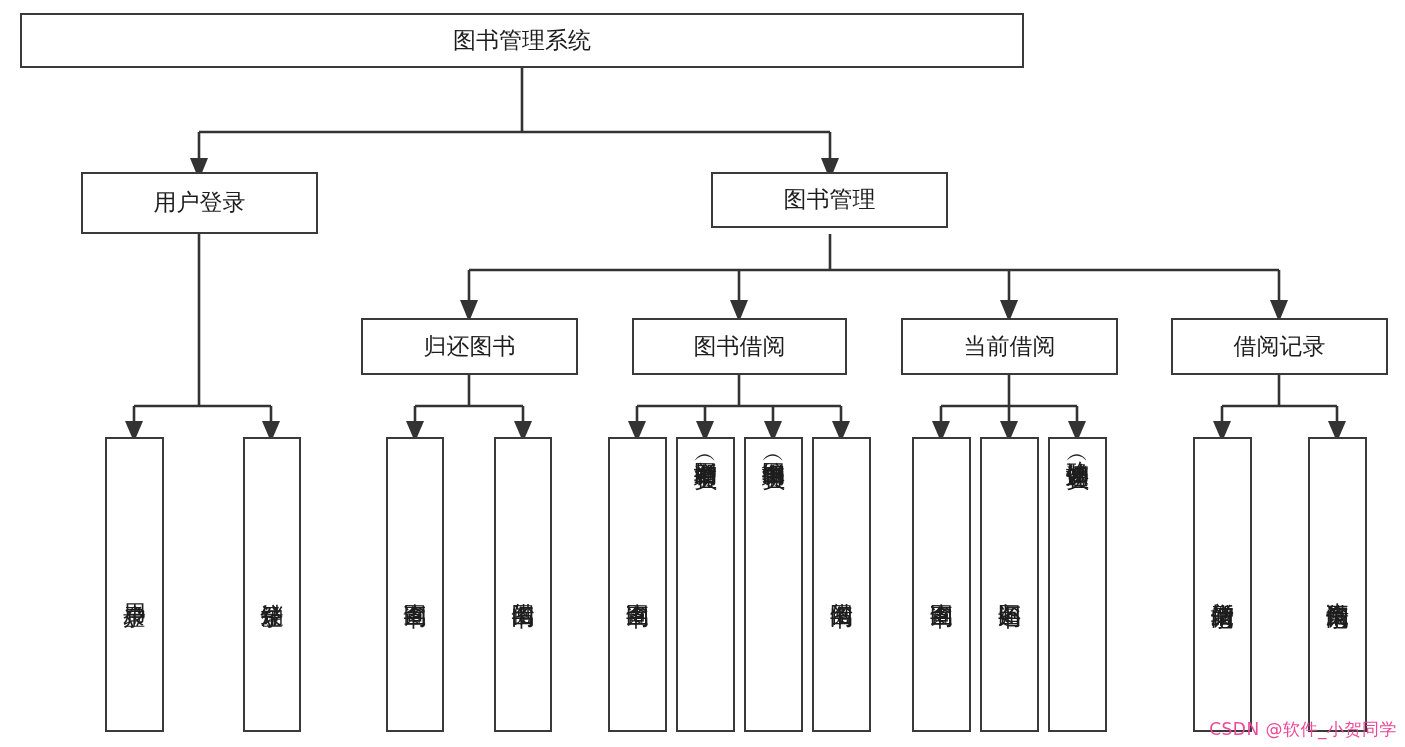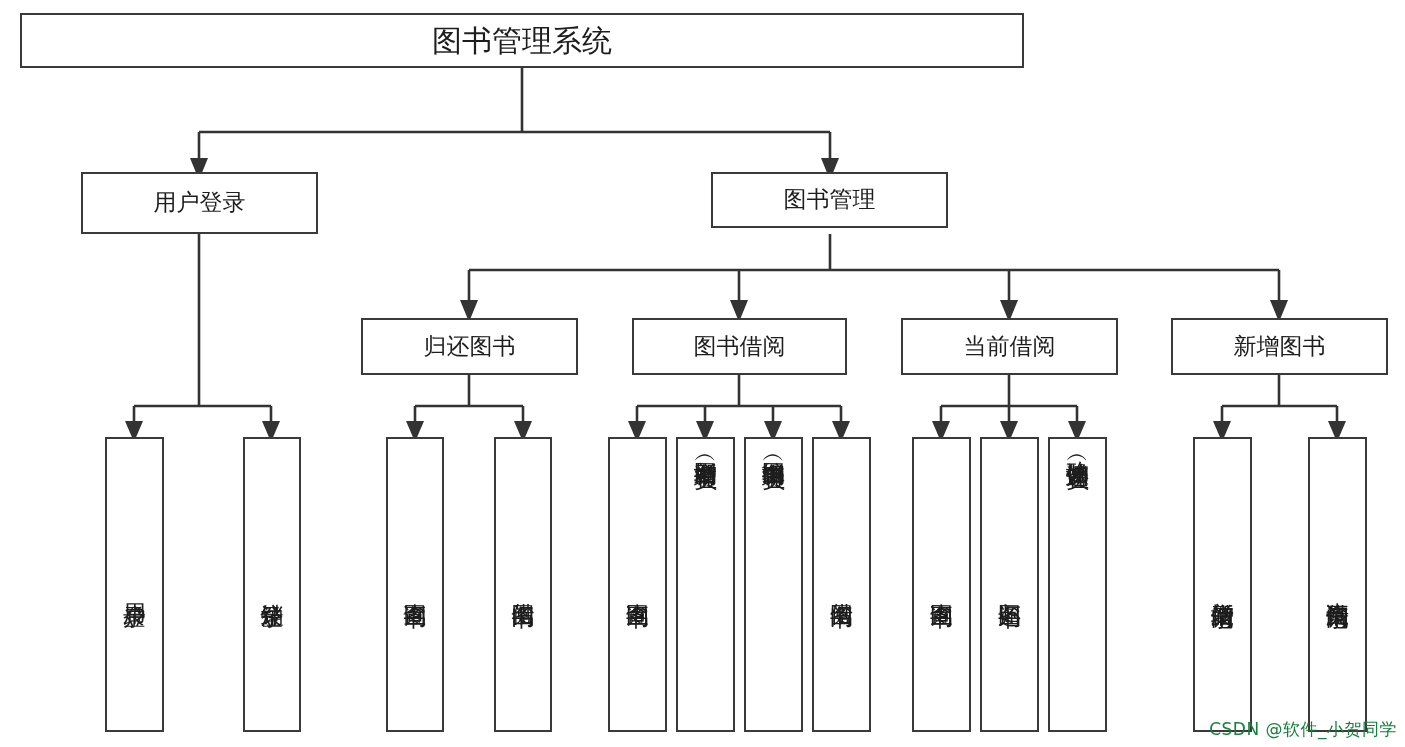--- a/index.html
+++ b/index.html
@@ -35,21 +35,21 @@
     align-items: center;
     justify-content: center;
     color: #1d1d1d;
     line-height: 1.18;
     text-align: center;
   }
   .node.h {
     font-size: 23px;
   }
   .node.root {
-    font-size: 30px;
+    font-size: 23px;
   }
   .node.leaf {
     font-size: 23px;
     align-items: flex-start;
     justify-content: center;
     padding-top: 4px;
   }
   .vtext {
     writing-mode: vertical-rl;
     text-orientation: upright;
@@ -66,21 +66,21 @@
     justify-content: center;
   }
   .leaf-inner.top {
     align-items: flex-start;
   }
   .watermark {
     position: absolute;
     right: 8px;
     bottom: 6px;
     font-size: 17px;
-    color: #15803d;
+    color: #ec4899;
     letter-spacing: 0.5px;
     white-space: nowrap;
     font-family: "DejaVu Sans", "Liberation Sans", sans-serif;
     margin-top: 40px;
   }
 </style>
 </head>
 <body>
 
 <div id="canvas">
@@ -185,21 +185,21 @@
 
   <div class="node h" style="left:632px; top:318px; width:215px; height:57px;">
     <span>图书借阅</span>
   </div>
 
   <div class="node h" style="left:901px; top:318px; width:217px; height:57px;align-items:center;">
     <span>当前借阅</span>
   </div>
 
   <div class="node h" style="left:1171px; top:318px; width:217px; height:57px;">
-    <span>新增图书</span>
+    <span>借阅记录</span>
   </div>
 
   <div class="node leaf" style="left:105px; top:437px; width:59px; height:295px;">
     <span class="leaf-inner">
       <span class="vtext">用户登录</span>
     </span>
   </div>
 
   <div class="node leaf" style="left:243px; top:437px; width:58px; height:295px;">
     <span class="leaf-inner">

